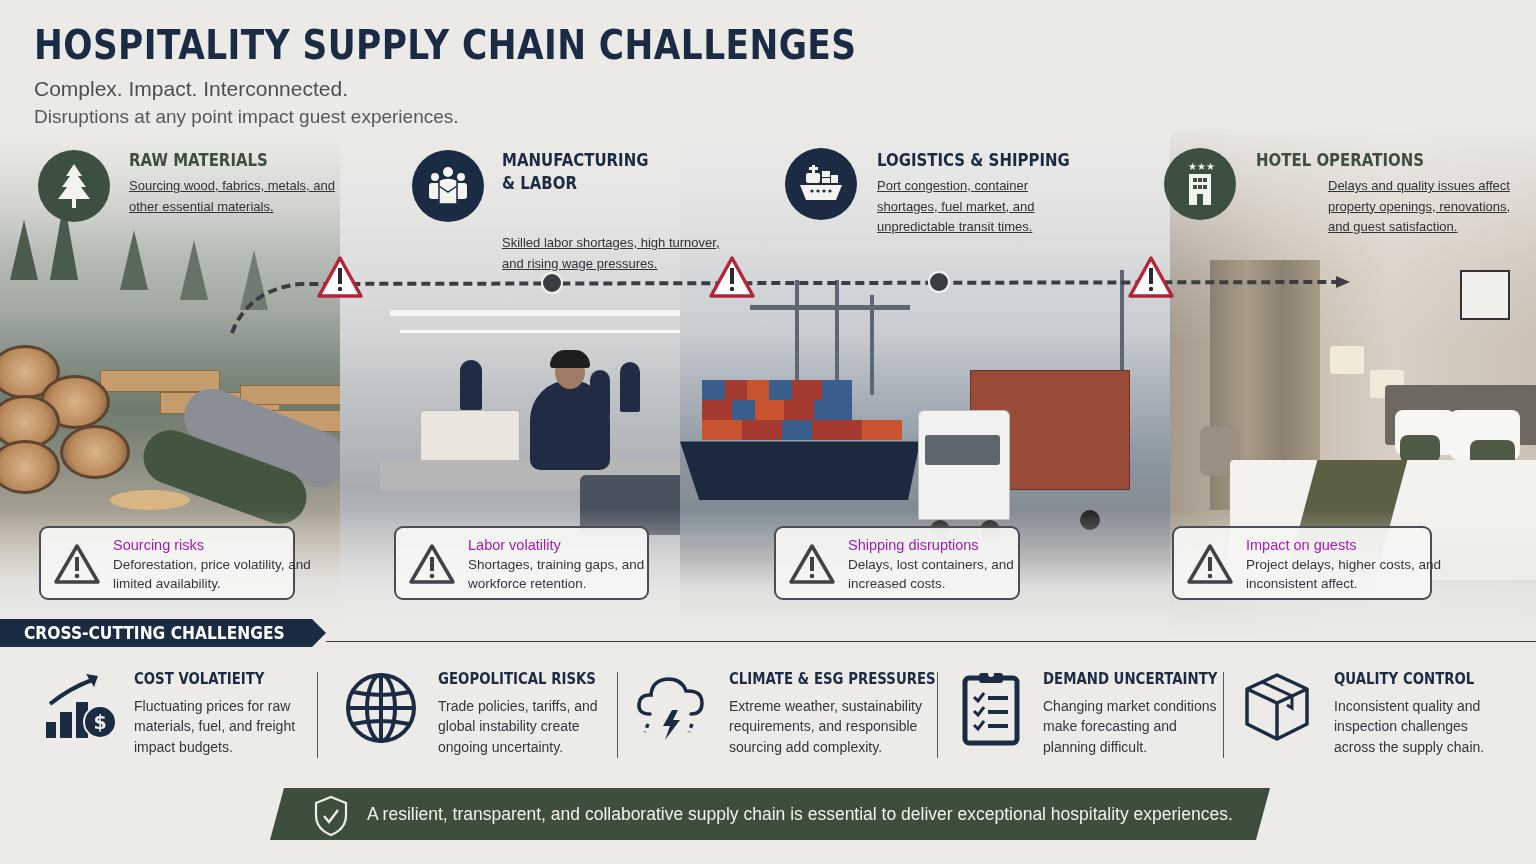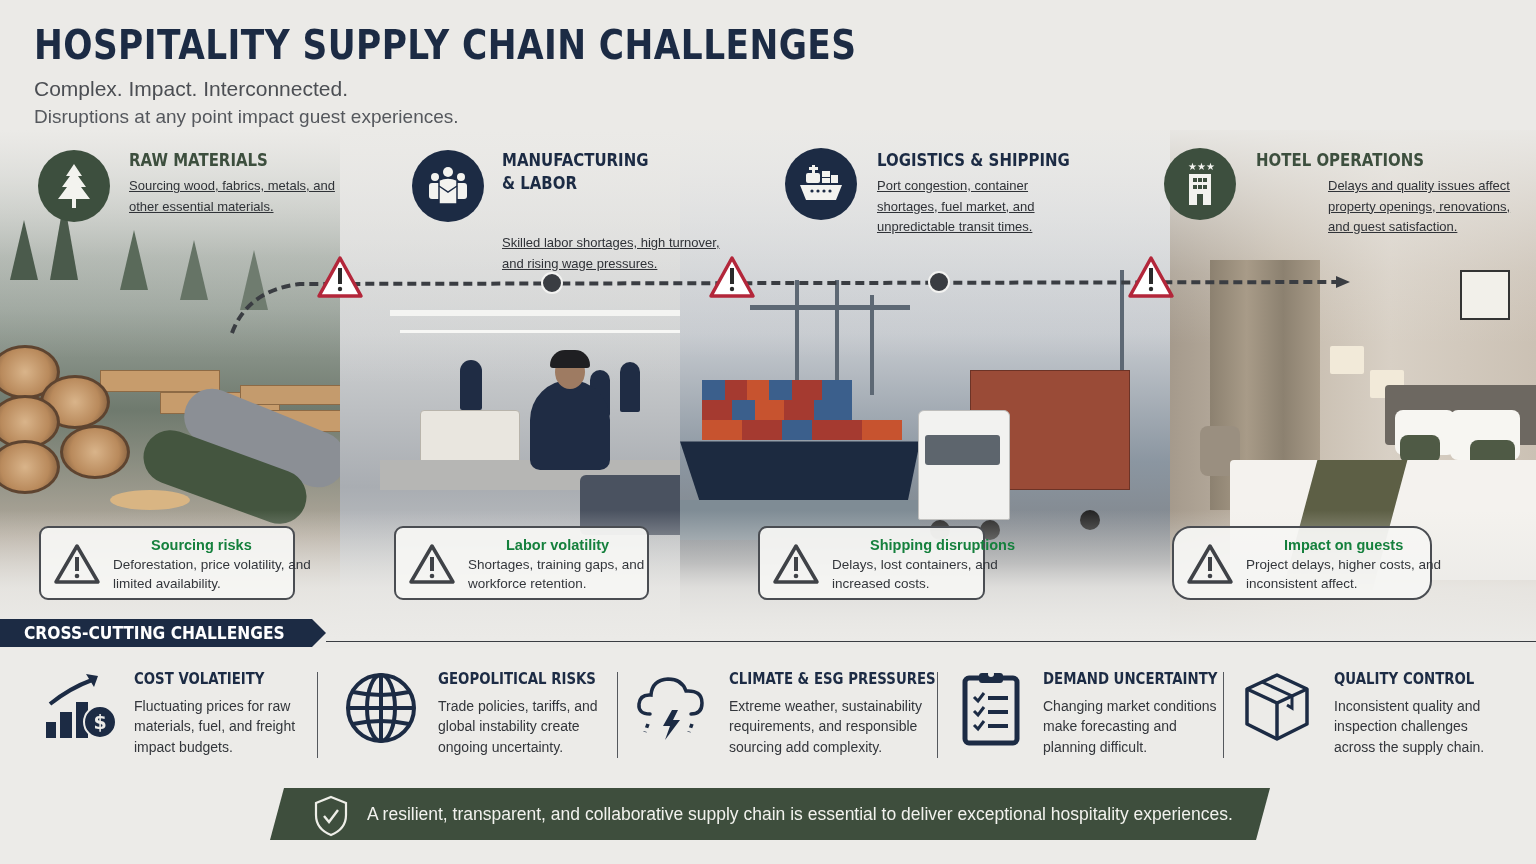--- a/index.html
+++ b/index.html
@@ -88,21 +88,21 @@
   
   .flow { position: absolute; left: 0; top: 0; width: 1536px; height: 864px; pointer-events: none; }
 
   
   .card {
     position: absolute; top: 526px; height: 74px;
     background: rgba(245,245,243,0.94);
     border: 2px solid #4a4d52; border-radius: 9px;
   }
   .card-icon { position: absolute; left: 12px; top: 15px; width: 48px; height: 42px; }
-  .card-title { position: absolute; left: 72px; top: 9px; font-size: 14.5px; font-weight: bold; color: #15803d; white-space: nowrap; margin-left: 38px; }
+  .card-title { position: absolute; left: 72px; top: 9px; font-size: 14.5px; font-weight: normal; color: #a21caf; white-space: nowrap; }
   .card-text { position: absolute; left: 72px; top: 28px; font-size: 13.5px; line-height: 18.5px; color: #33363b; width: 200px; }
 
   
   .cc-banner {
     position: absolute; left: 0; top: 619px; height: 28px; width: 326px;
     background: #1c2b44;
     clip-path: polygon(0 0, 312px 0, 326px 50%, 312px 100%, 0 100%);
   }
   .cc-banner-text {
     position: absolute; left: 24px; top: 620px;
@@ -319,31 +319,31 @@
   <div class="card" style="left:394px;width:255px;">
     <svg class="card-icon" viewBox="0 0 48 42">
       <path d="M24 3 L45 39 L3 39 Z" fill="none" stroke="#3f4247" stroke-width="3.5" stroke-linejoin="round"></path>
       <rect x="22" y="14" width="4" height="14" fill="#3f4247"></rect>
         <circle cx="24" cy="33" r="2.3" fill="#3f4247"></circle>
     </svg>
     <div class="card-title">Labor volatility</div>
     <div class="card-text">Shortages, training gaps, and workforce retention.</div>
   </div>
 
-  <div class="card" style="left:758px;width:227px;">
+  <div class="card" style="left:774px;width:246px;">
     <svg class="card-icon" viewBox="0 0 48 42">
       <path d="M24 3 L45 39 L3 39 Z" fill="none" stroke="#3f4247" stroke-width="3.5" stroke-linejoin="round"></path>
       <rect x="22" y="14" width="4" height="14" fill="#3f4247"></rect>
         <circle cx="24" cy="33" r="2.3" fill="#3f4247"></circle>
     </svg>
     <div class="card-title">Shipping disruptions</div>
     <div class="card-text">Delays, lost containers, and increased costs.</div>
   </div>
 
-  <div class="card" style="left:1172px;width:260px;border-radius:19px;">
+  <div class="card" style="left:1172px;width:260px;">
     <svg class="card-icon" viewBox="0 0 48 42">
       <path d="M24 3 L45 39 L3 39 Z" fill="none" stroke="#3f4247" stroke-width="3.5" stroke-linejoin="round"></path>
       <rect x="22" y="14" width="4" height="14" fill="#3f4247"></rect>
         <circle cx="24" cy="33" r="2.3" fill="#3f4247"></circle>
     </svg>
     <div class="card-title">Impact on guests</div>
     <div class="card-text">Project delays, higher costs, and inconsistent affect.</div>
   </div>
 
   <div class="cc-band"></div>

